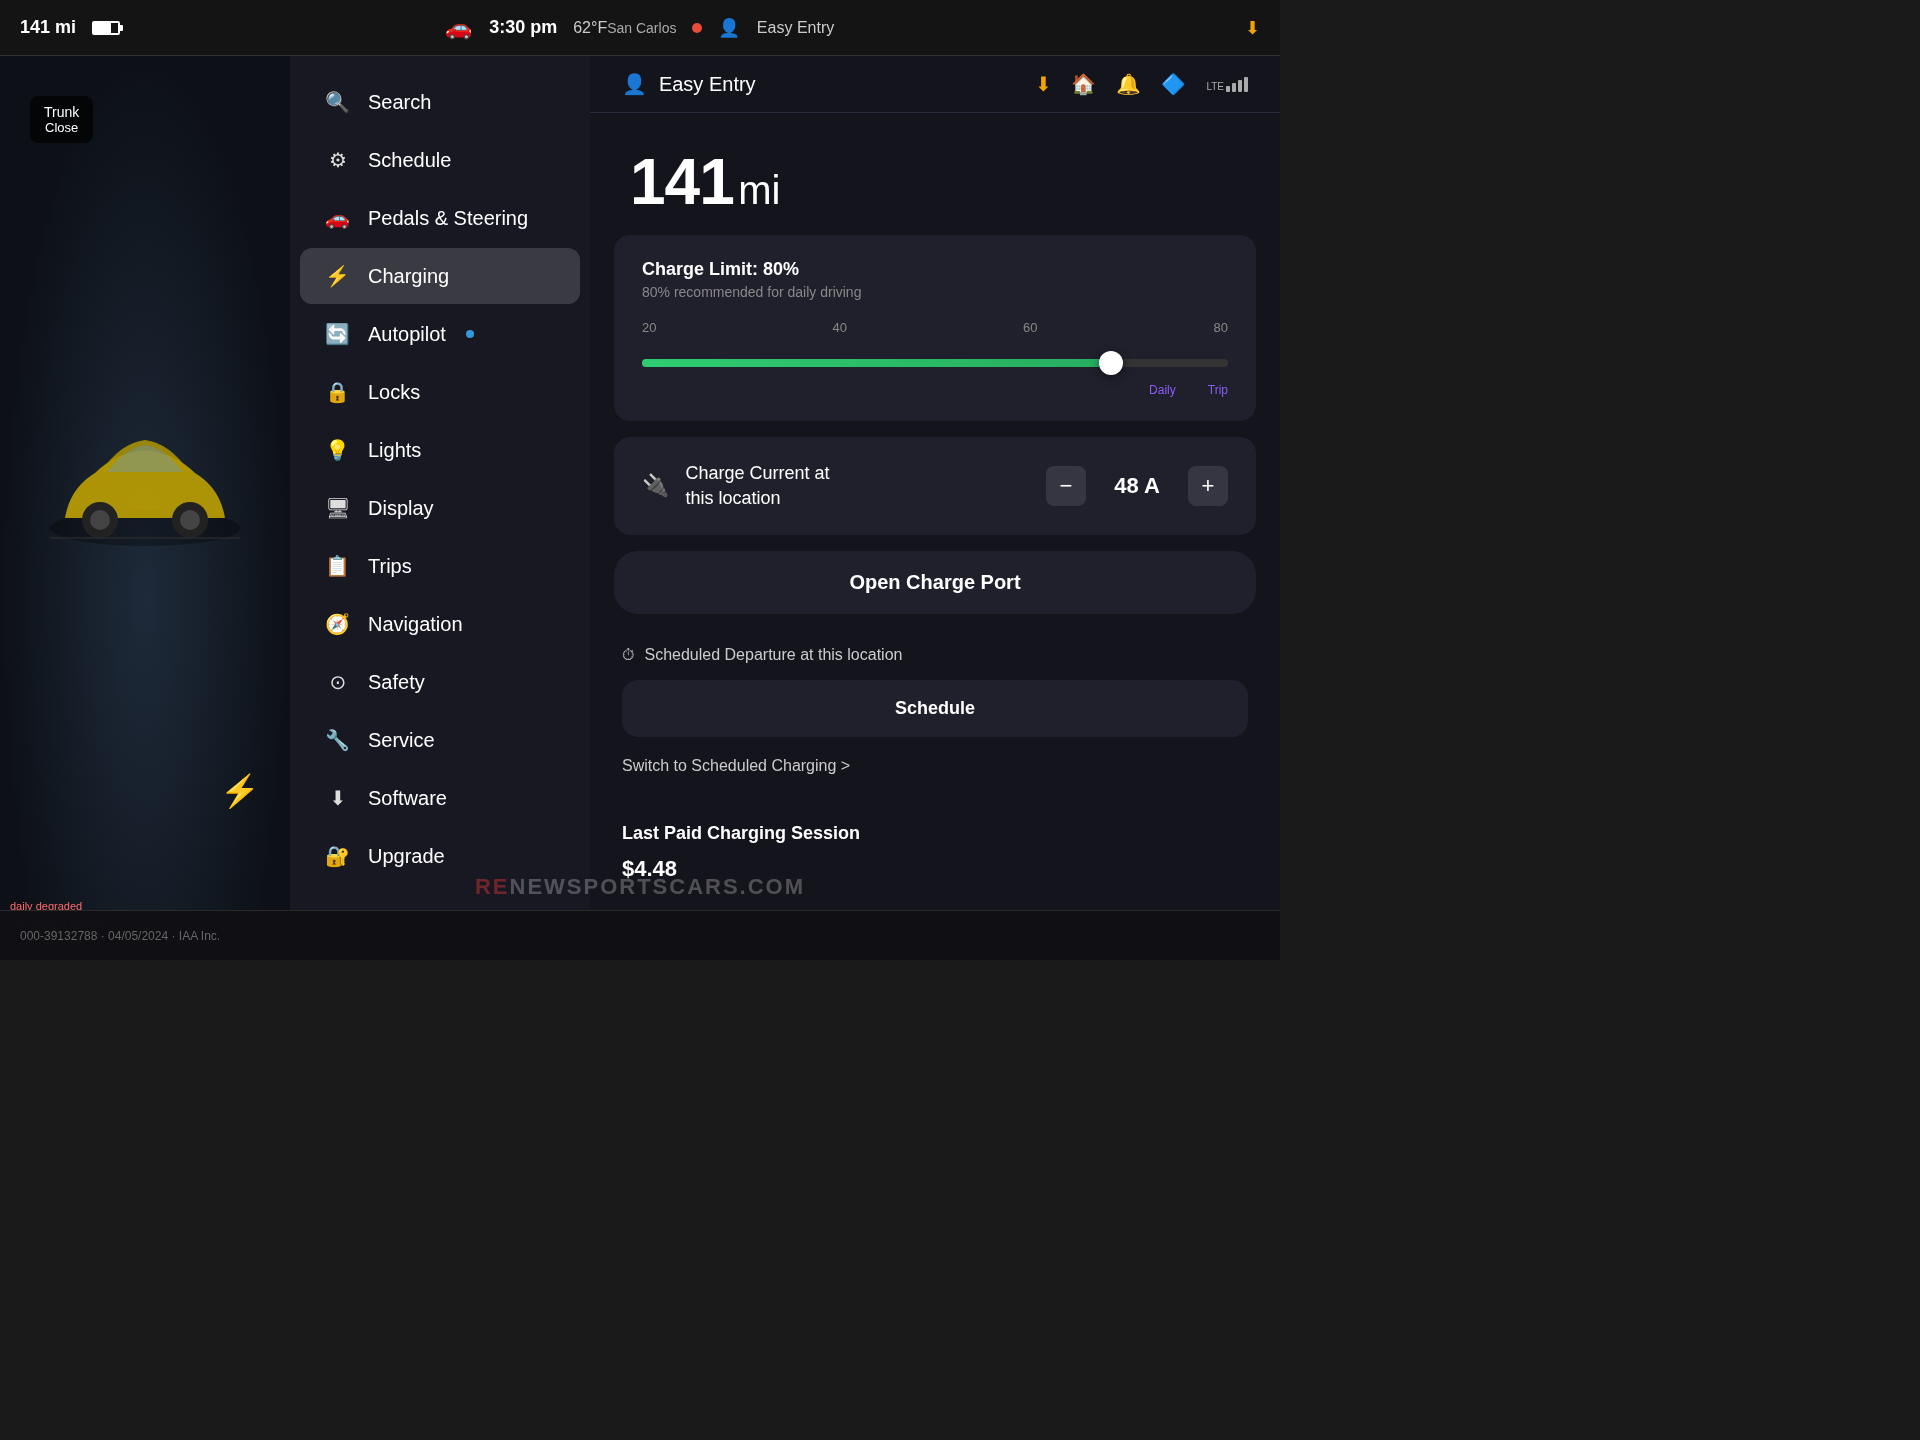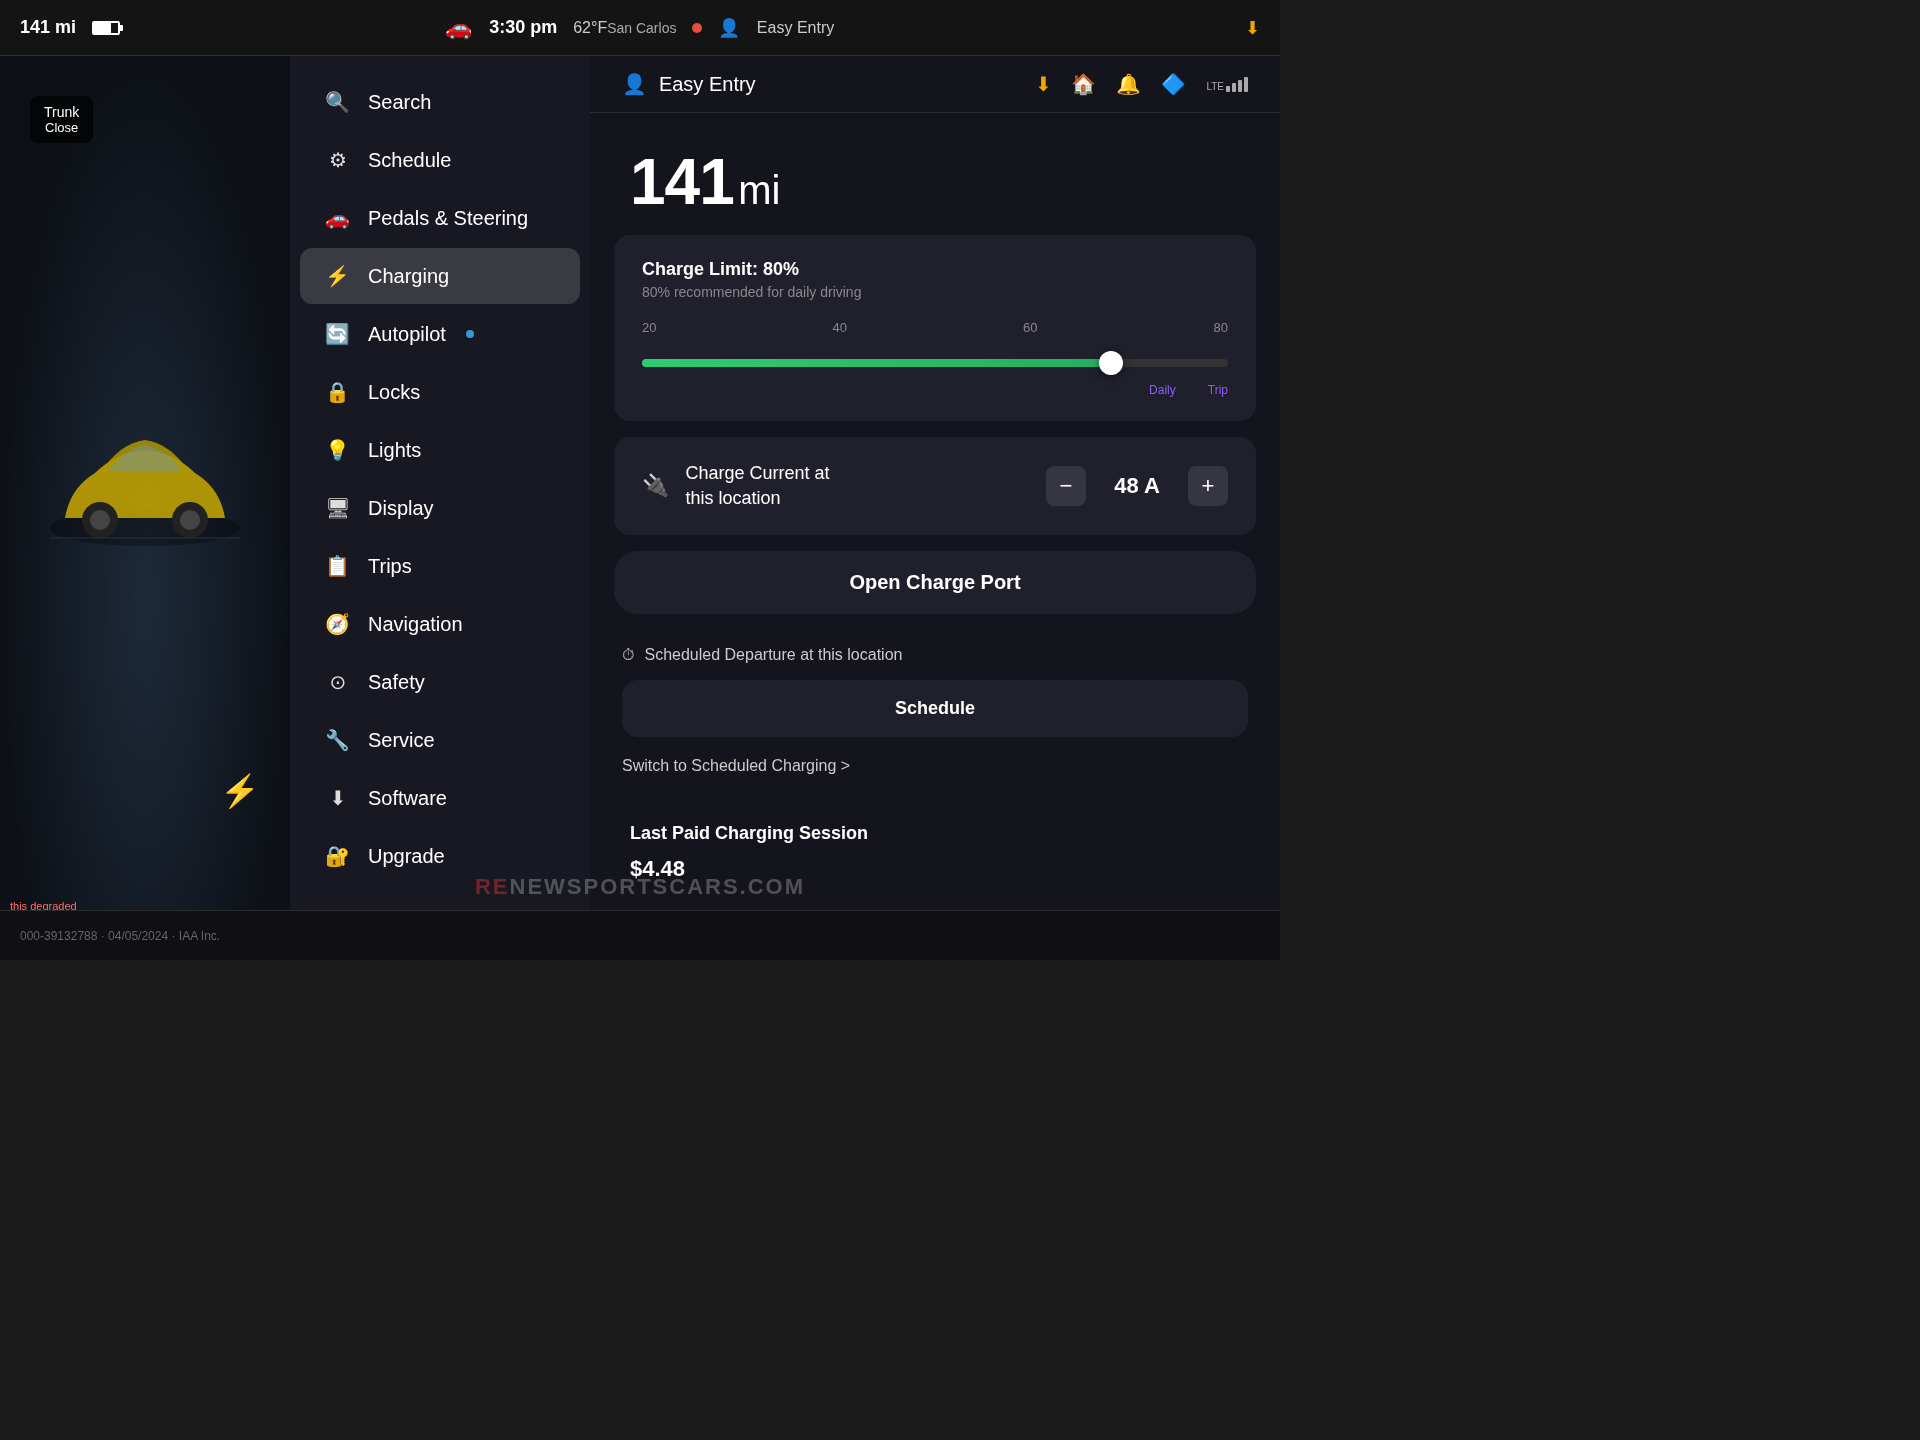--- a/index.html
+++ b/index.html
@@ -424,21 +424,21 @@
     }
     .switch-charging-link {
       font-size: 16px;
       color: #ccc;
       padding: 8px 0;
       cursor: pointer;
     }
 
     
     .last-charging-section {
-      margin: 8px 32px;
+      margin: 8px 24px;
       padding: 16px 8px;
     }
     .last-charging-title {
       font-size: 18px;
       font-weight: 600;
       color: #fff;
       margin-bottom: 12px;
     }
     .last-charging-amount {
       font-size: 22px;
@@ -544,21 +544,21 @@
         <circle cx="155" cy="122" r="18" fill="#222"></circle>
         <circle cx="155" cy="122" r="10" fill="#444"></circle>
 
         <line x1="15" y1="140" x2="205" y2="140" stroke="#333" stroke-width="1"></line>
       </svg>
     </div>
 
     <div class="lightning-bolt">⚡</div>
 
     <div class="warning-text">
-      <div>this degraded</div>
+      <div>daily degraded</div>
       <div>not apply or release</div>
     </div>
   </div>
 
   <div class="sidebar">
     <div id="sidebar-items-container">
         <div class="sidebar-item">
           <span class="sidebar-item-icon">🔍</span>
           <span class="sidebar-item-label">Search</span>
         </div>

